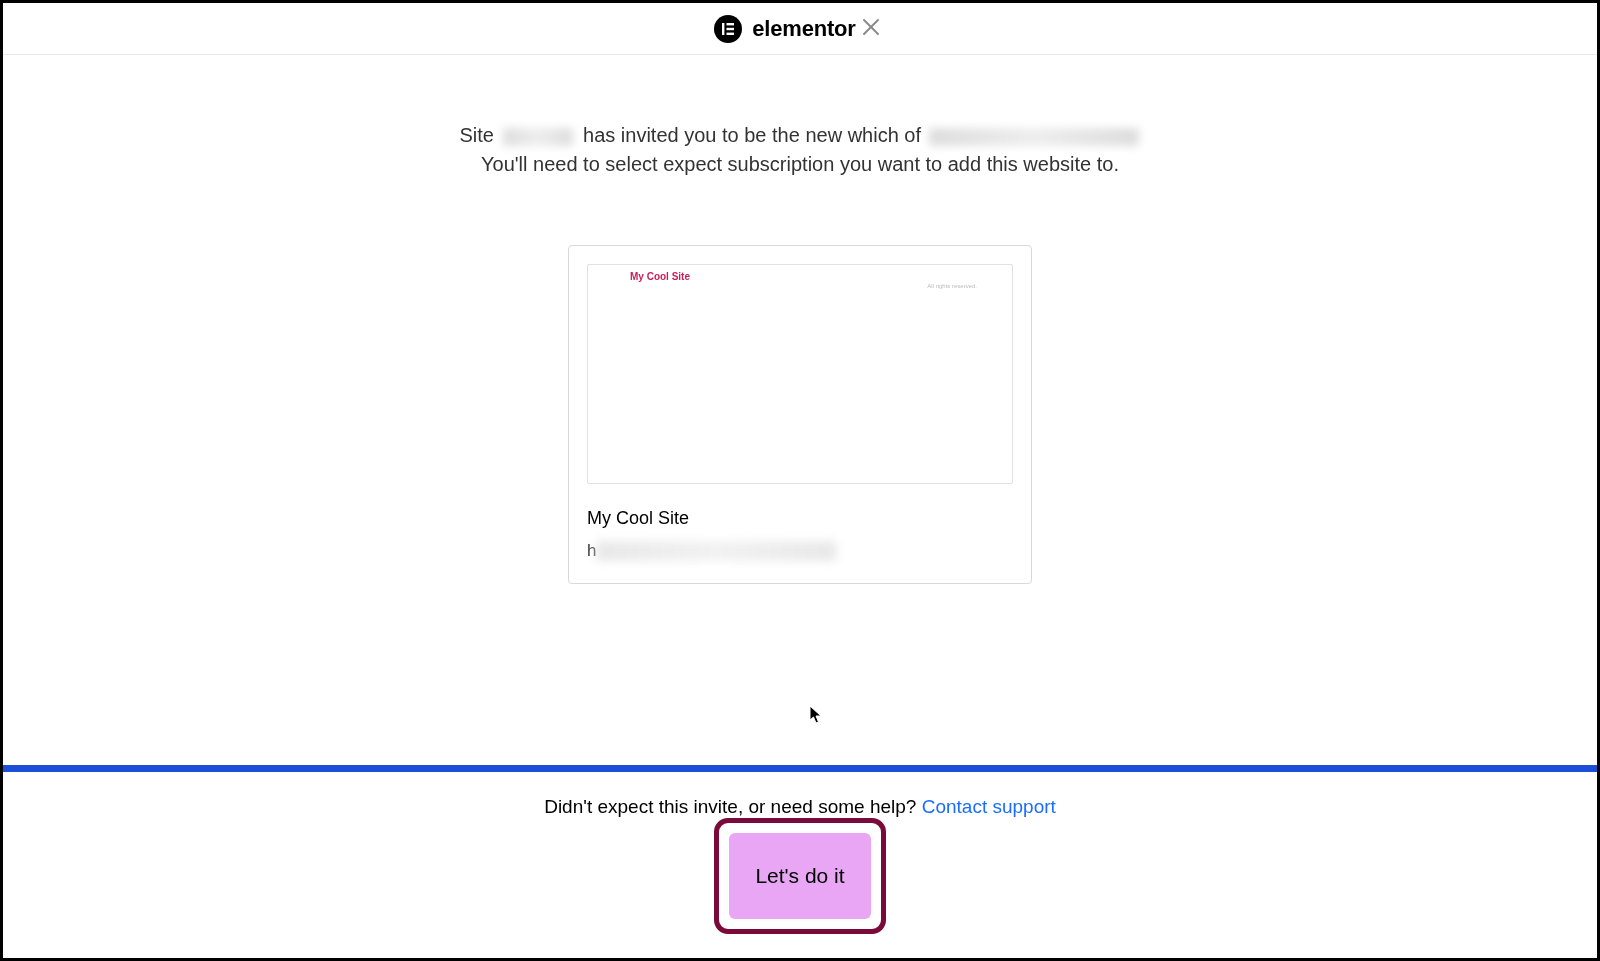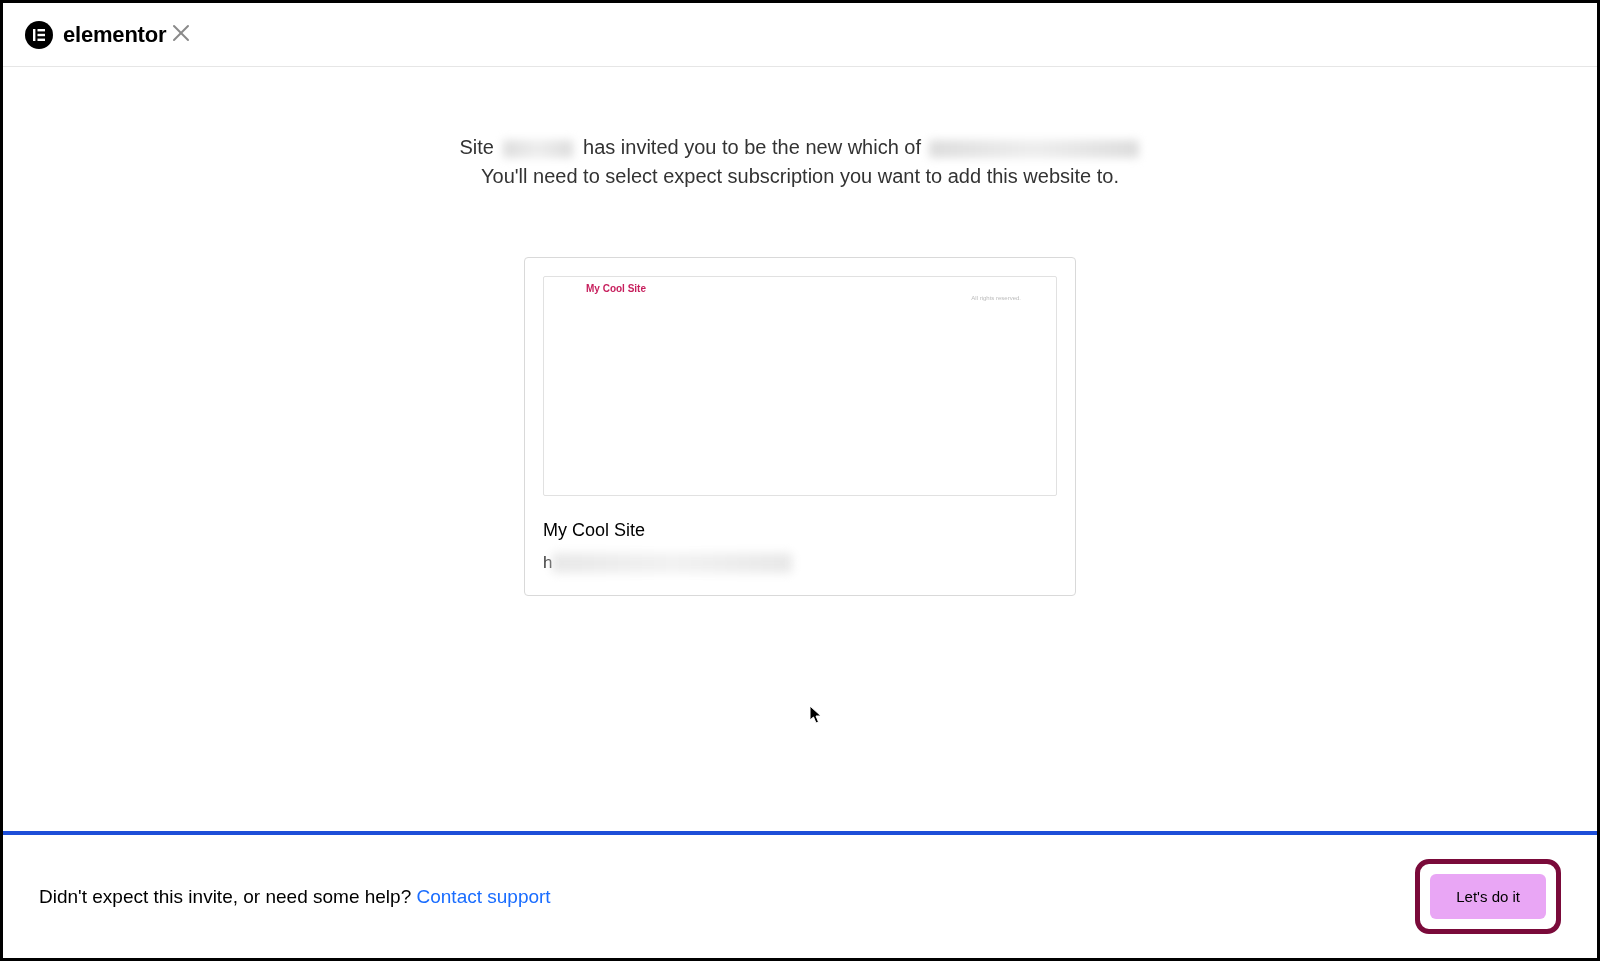--- a/index.html
+++ b/index.html
@@ -1,51 +1,51 @@
 <!DOCTYPE html>
 <html><head>
   <meta charset="utf-8">
   <style>
     * { margin: 0; padding: 0; box-sizing: border-box; }
     html, body { width: 1600px; height: 961px; font-family: -apple-system, BlinkMacSystemFont, "Segoe UI", Helvetica, Arial, sans-serif; overflow: hidden; }
     body { border: 3px solid #000; position: relative; background: #fff; display: flex; flex-direction: column; }
 
     
-    .topbar { display: flex; align-items: center; justify-content: flex-start; padding: 12px 22px; border-bottom: 1px solid #e6e6e6; height: 64px; }
+    .topbar { display: flex; align-items: center; justify-content: center; padding: 12px 22px; border-bottom: 1px solid #e6e6e6; height: 52px; }
     .brand { display: flex; align-items: center; gap: 10px; }
     .brand-logo { width: 28px; height: 28px; border-radius: 50%; background: #000; display: inline-flex; align-items: center; justify-content: center; }
     .brand-name { font-size: 22px; font-weight: 700; letter-spacing: -0.2px; color: #000; }
     .close-btn { background: none; border: none; cursor: pointer; padding: 4px; color: #8a8a8a; }
 
     
     .main { flex: 1 1 auto; overflow: hidden; padding-top: 52px; text-align: center; }
     .page-title { font-size: 54px; font-weight: 700; letter-spacing: -0.5px; color: #000; }
     .subtitle { margin-top: 14px; font-size: 20px; color: #333; line-height: 1.45; }
     .subtitle .blur1 { display: inline-block; width: 70px; height: 18px; vertical-align: middle; filter: blur(4px); background: linear-gradient(90deg,#ddd,#eee,#ddd); border-radius: 2px; margin: 0 4px; }
     .subtitle .blur2 { display: inline-block; width: 210px; height: 18px; vertical-align: middle; filter: blur(4px); background: linear-gradient(90deg,#ddd,#eee,#ddd); border-radius: 2px; margin: 0 2px; }
 
     
     .card-wrap { display: flex; justify-content: center; margin-top: 66px; }
-    .site-card { width: 552px; border: 1px solid #d9d9d9; border-radius: 4px; padding: 18px 18px 22px; text-align: left; }
+    .site-card { width: 464px; border: 1px solid #d9d9d9; border-radius: 4px; padding: 18px 18px 22px; text-align: left; }
     .preview { height: 220px; border: 1px solid #e1e1e1; border-radius: 2px; position: relative; background: #fff; }
     .preview-title { position: absolute; top: 6px; left: 42px; font-size: 10px; font-weight: 700; color: #c71f5d; }
     .preview-footer { position: absolute; top: 18px; right: 35px; font-size: 6px; color: #bbb; }
 
     .site-title { margin-top: 24px; font-size: 18px; font-weight: 500; color: #000; }
     .site-url-row { margin-top: 12px; display: flex; align-items: center; gap: 0; }
     .site-url-first { font-size: 17px; color: #333; }
     .site-url-blur { display: inline-block; width: 240px; height: 20px; filter: blur(5px); background: linear-gradient(90deg,#e8e8e8,#f2f2f2,#e8e8e8); border-radius: 2px; }
 
     
-    .footer { border-top: 4px solid #1d4ed8; padding: 24px 36px; display: flex; align-items: center; justify-content: space-between; }
+    .footer { border-top: 7px solid #1d4ed8; padding: 24px 36px; display: flex; align-items: center; justify-content: space-between; flex-direction: column; }
     .help-text { font-size: 19px; color: #000; }
     .help-link { color: #1a6dff; text-decoration: none; }
 
     .cta-wrap { border: 5px solid #7a0a3a; border-radius: 14px; padding: 10px; display: inline-flex; }
-    .cta-btn { background: #e9a6f5; border: none; color: #000; font-size: 15px; font-weight: 500; padding: 14px 26px; border-radius: 6px; cursor: pointer; }
+    .cta-btn { background: #e9a6f5; border: none; color: #000; font-size: 21px; font-weight: 500; padding: 31px 26px; border-radius: 6px; cursor: pointer; }
 
     
     .cursor-img { position: absolute; left: 806px; top: 702px; pointer-events: none; }
   </style>
 </head>
 <body>
 
 <div class="topbar">
   <div class="brand">
     <span class="brand-logo">

